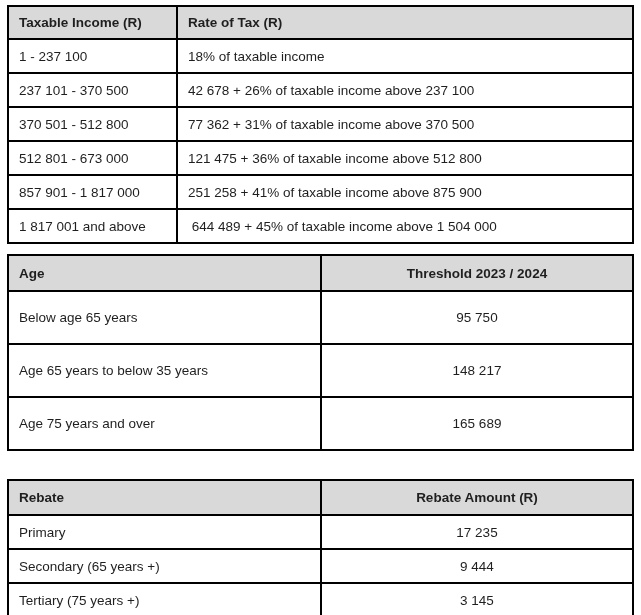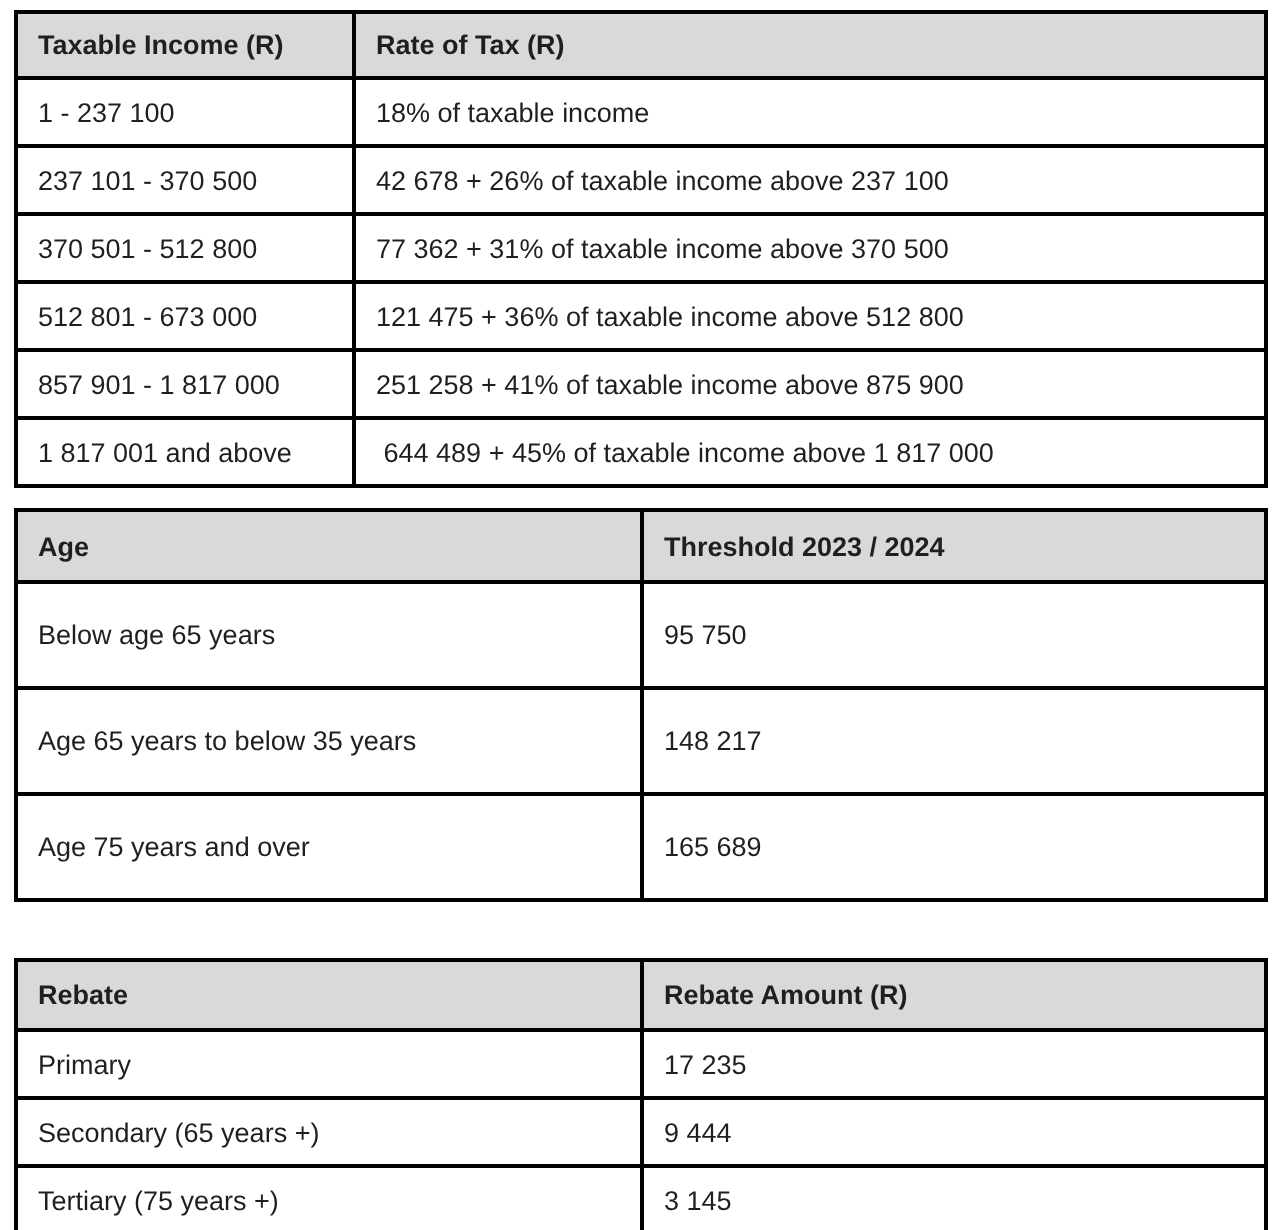--- a/index.html
+++ b/index.html
@@ -38,21 +38,21 @@
     text-align: left;
   }
   
   .tbl-tax col.c1 { width: 169px; }
   .tbl-tax col.c2 { width: 456px; }
   .tbl-tax tr { height: 34px; }
   .tbl-tax thead tr { height: 33px; }
   
   .tbl-half col.c1 { width: 313px; }
   .tbl-half col.c2 { width: 312px; }
-  .tbl-half th.center, .tbl-half td.center { }
+  .tbl-half th.center, .tbl-half td.center { text-align: center; }
   .tbl-threshold { margin-top: 10px; }
   .tbl-threshold thead tr { height: 36px; }
   .tbl-threshold tbody tr { height: 53px; }
   .tbl-rebate { margin-top: 28px; }
   .tbl-rebate thead tr { height: 35px; }
   .tbl-rebate tbody tr { height: 34px; }
 </style>
 </head>
 <body>
 
@@ -85,21 +85,21 @@
       <tr>
         <td>512 801 - 673 000</td>
         <td>121 475 + 36% of taxable income above 512 800</td>
       </tr>
       <tr>
         <td>857 901 - 1 817 000</td>
         <td>251 258 + 41% of taxable income above 875 900</td>
       </tr>
       <tr>
         <td>1 817 001 and above</td>
-        <td> 644 489 + 45% of taxable income above 1 817 000</td>
+        <td> 644 489 + 45% of taxable income above 1 504 000</td>
       </tr>
     </tbody>
   </table>
 
   <table class="tbl-half tbl-threshold">
     <colgroup>
         <col class="c1">
         <col class="c2">
       </colgroup>
     <thead>

